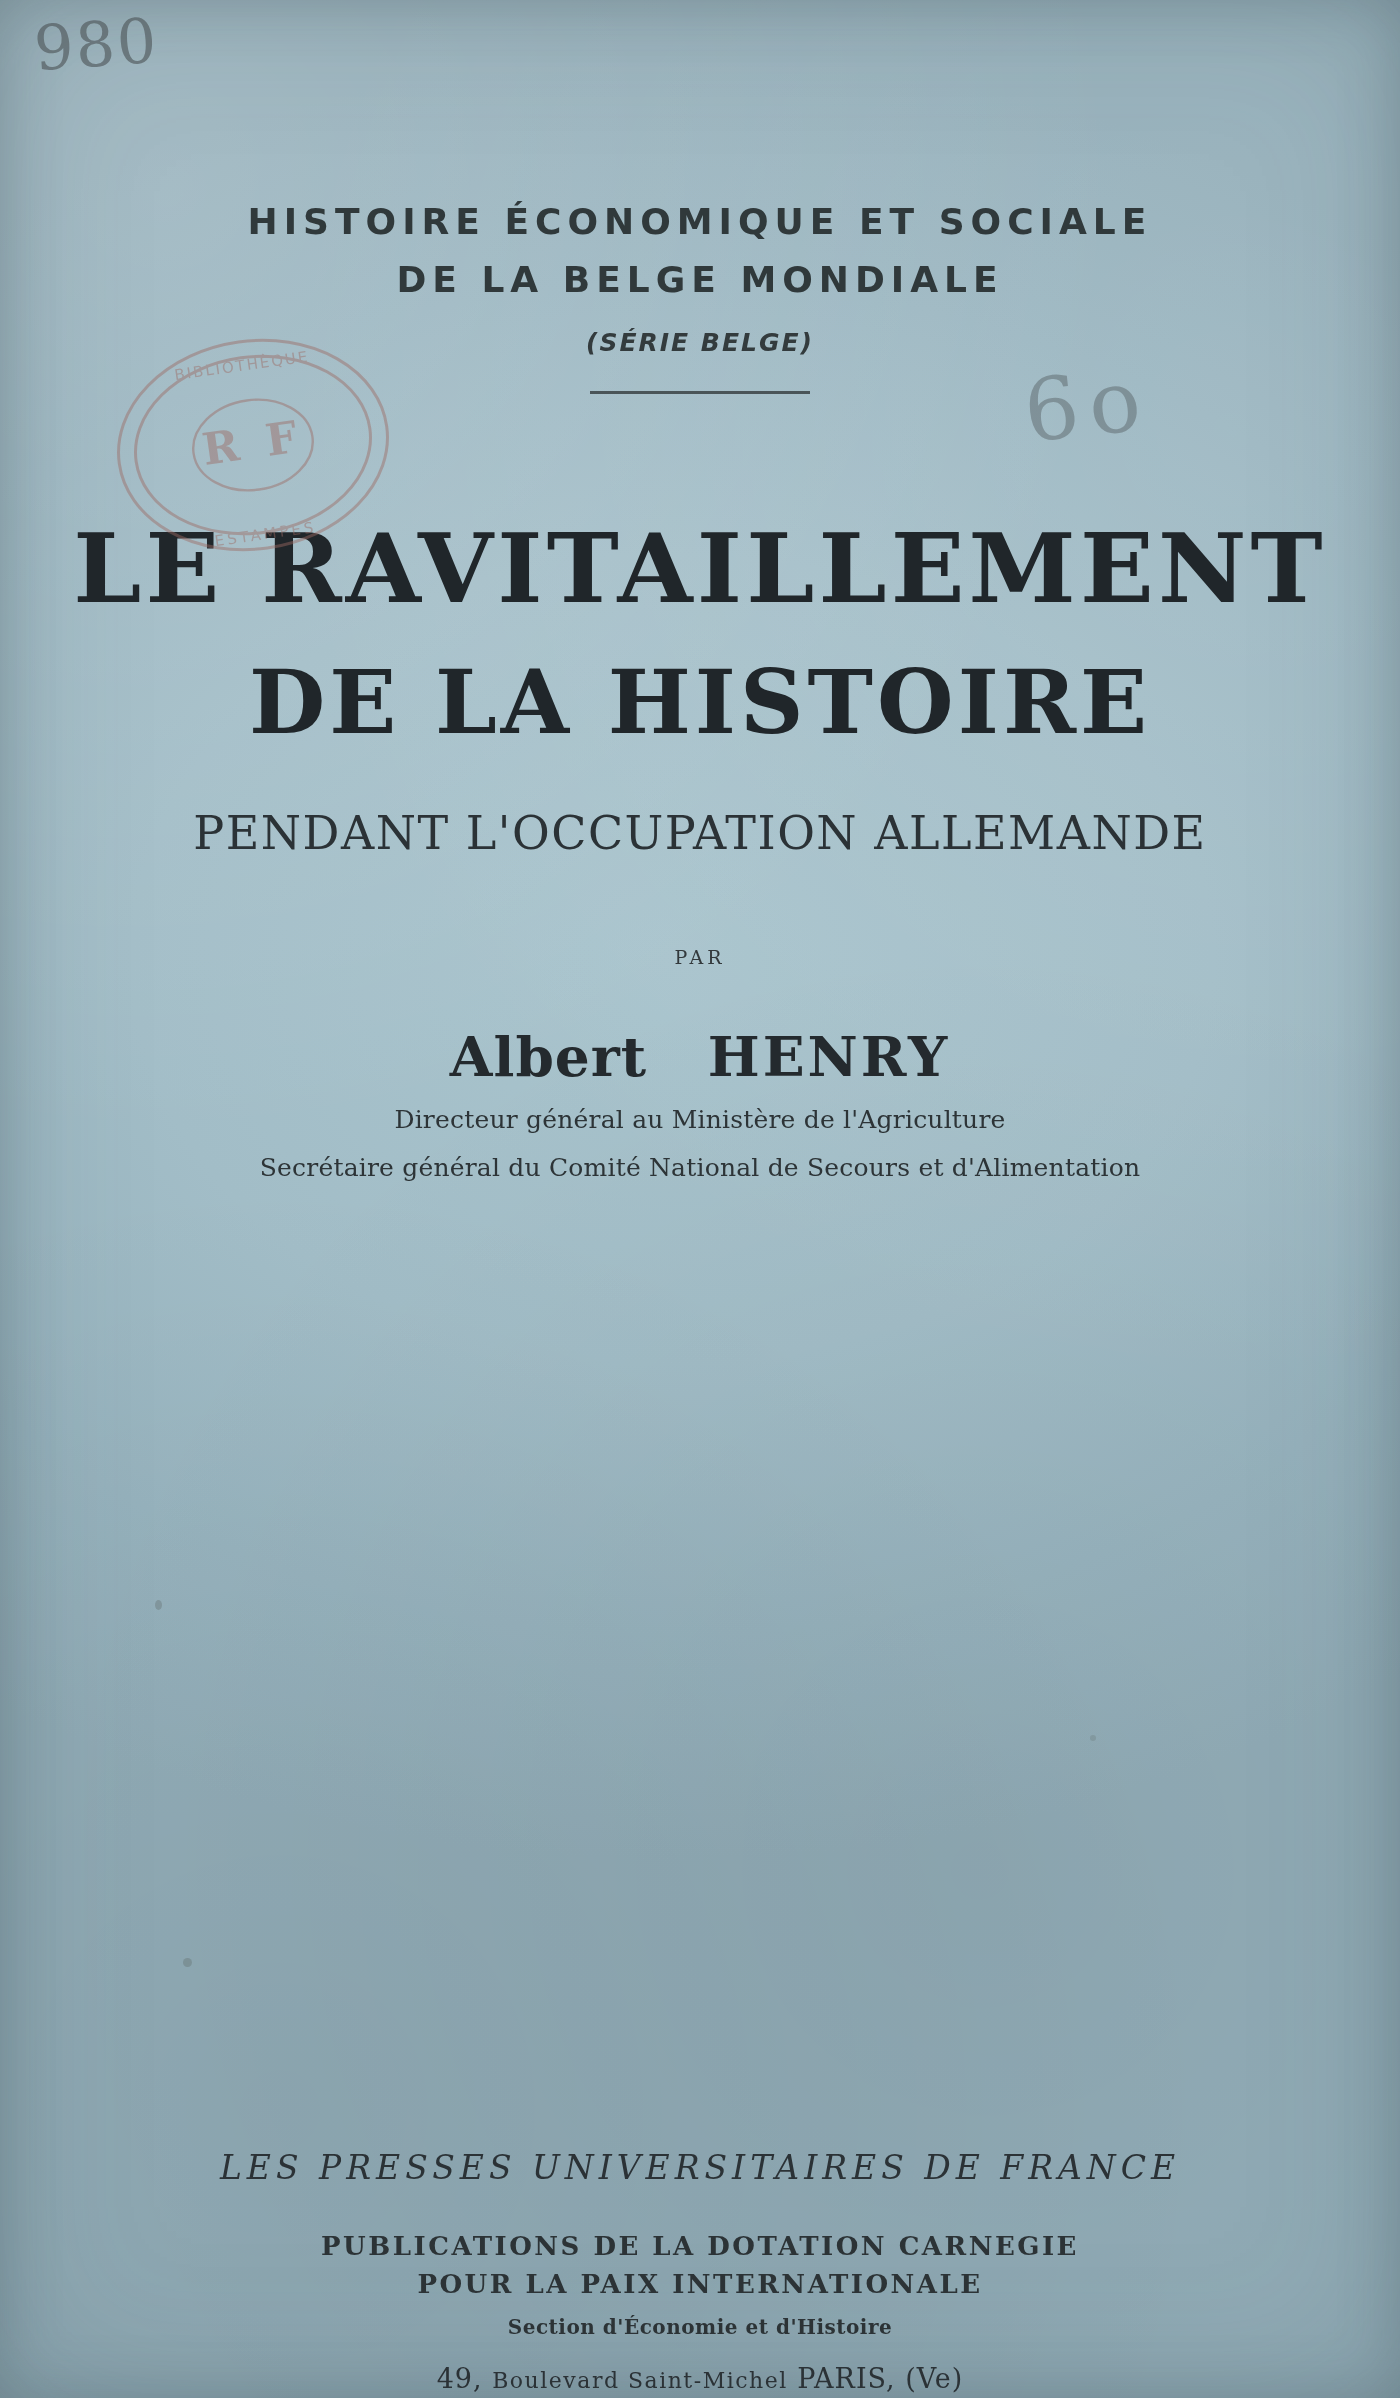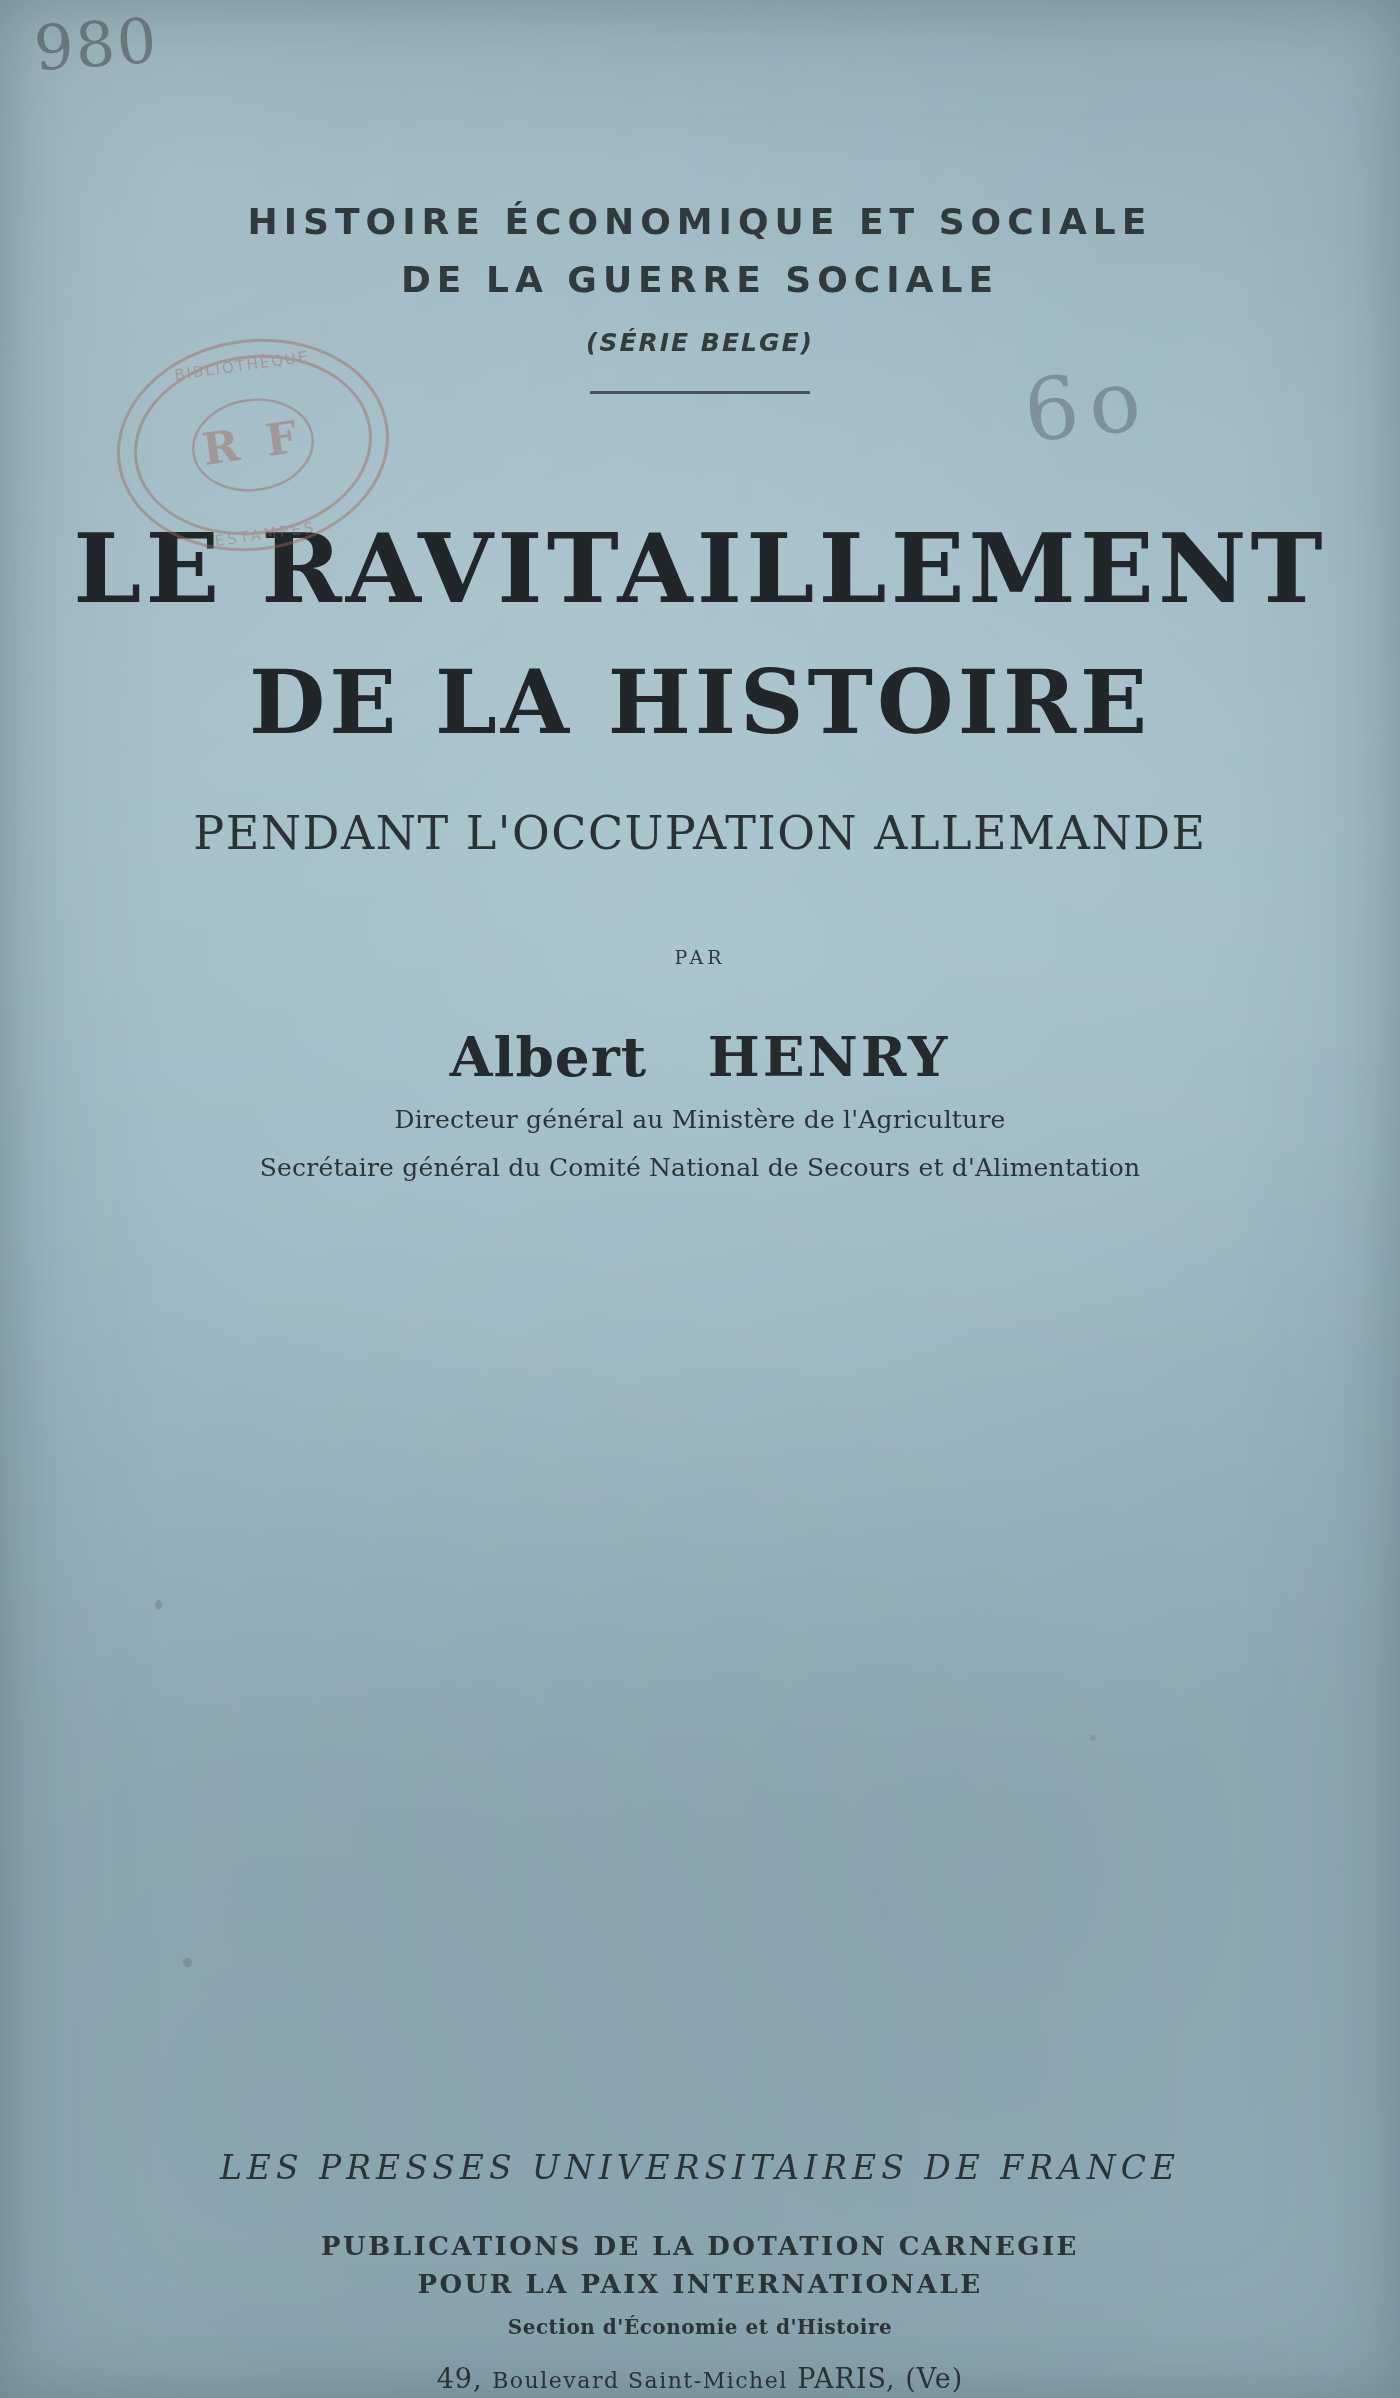--- a/index.html
+++ b/index.html
@@ -243,21 +243,21 @@
     <g fill="#9c6a63" transform="rotate(-8 145 115)">
       <text x="145" y="128" font-family="DejaVu Serif, serif" font-size="44" font-weight="700" text-anchor="middle" letter-spacing="6">R F</text>
       <text x="145" y="40" font-family="DejaVu Sans, sans-serif" font-size="15" text-anchor="middle" letter-spacing="2">BIBLIOTHÈQUE</text>
       <text x="145" y="210" font-family="DejaVu Sans, sans-serif" font-size="15" text-anchor="middle" letter-spacing="3">ESTAMPES</text>
     </g>
   </svg>
 
   <div class="content">
 
     <div class="series-line" id="series-line-1">HISTOIRE ÉCONOMIQUE ET SOCIALE</div>
-    <div class="series-line" id="series-line-2">DE LA GUERRE SOCIALE</div>
+    <div class="series-line" id="series-line-2">DE LA BELGE MONDIALE</div>
     <div class="series-sub">(SÉRIE BELGE)</div>
 
     <div class="rule"></div>
 
     <div class="main-title" id="title-line-1">LE RAVITAILLEMENT</div>
     <div class="main-title" id="title-line-2">DE LA HISTOIRE</div>
 
     <div class="subtitle">PENDANT L'OCCUPATION ALLEMANDE</div>
 
     <div class="par">PAR</div>

